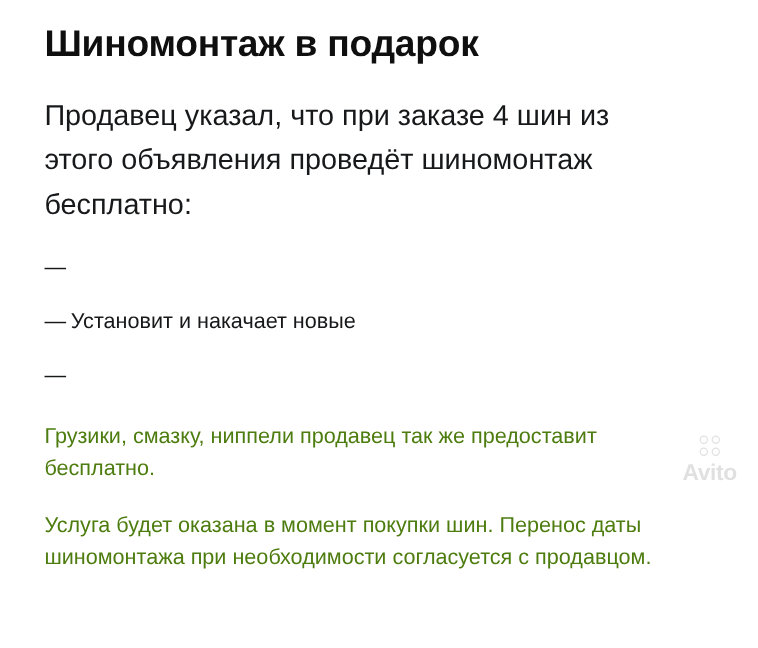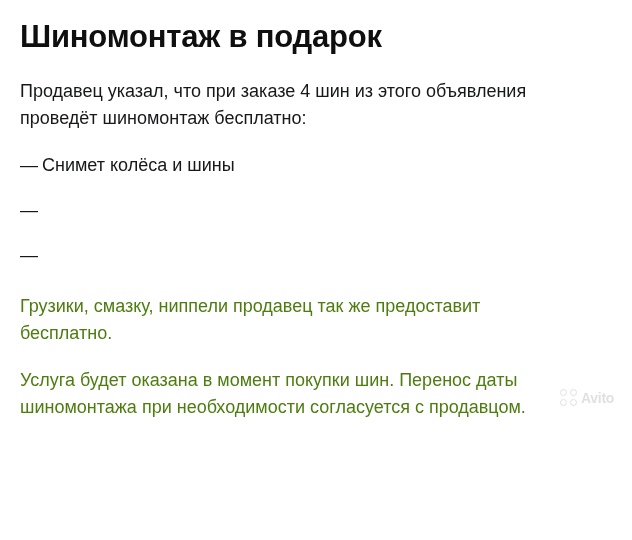--- a/index.html
+++ b/index.html
@@ -14,35 +14,35 @@
     color: #1a1a1a;
     overflow: hidden;
     position: relative;
   }
 
   .page {
     position: relative;
     width: 632px;
     height: 416px;
     box-sizing: border-box;
-    padding: 18px 34px 0 20px;
+    padding: 18px 34px 0 37px;
   }
 
   .title {
     font-size: 31px;
     line-height: 38px;
     font-weight: bold;
     letter-spacing: -0.2px;
     color: #0f0f10;
     margin: 0 0 22px 0;
   }
 
   .intro {
-    font-size: 18px;
-    line-height: 27px;
+    font-size: 24px;
+    line-height: 37px;
     color: #17181a;
     margin: 0 0 20px 0;
     max-width: 530px;
   }
 
   .bullets {
     list-style: none;
     margin: 0 0 18px 0;
     padding: 0;
   }
@@ -86,24 +86,25 @@
 
   .watermark {
     position: absolute;
     right: 18px;
     bottom: 10px;
     display: flex;
     align-items: center;
     gap: 4px;
     opacity: 0.30;
     color: #9b9b9b;
-    font-size: 14px;
+    font-size: 19px;
     font-weight: bold;
     letter-spacing: -0.3px;
     user-select: none;
+    flex-direction: column;
   }
 
   .watermark .wm-mark {
     display: inline-block;
     width: 17px;
     height: 17px;
     position: relative;
   }
   .watermark .wm-mark span {
     position: absolute;
@@ -123,24 +124,24 @@
 
 <div class="page">
 
   <h1 class="title">Шиномонтаж в подарок</h1>
 
   <p class="intro">Продавец указал, что при заказе 4 шин из этого объявления проведёт шиномонтаж бесплатно:</p>
 
   <ul class="bullets">
     <li>
       <span class="dash">—</span>
-      <span>Снимет колёса и шины</span>
     </li>
     <li>
       <span class="dash">—</span>
+      <span>Установит и накачает новые</span>
     </li>
     <li>
       <span class="dash">—</span>
     </li>
   </ul>
 
   <p class="para first-para">Грузики, смазку, ниппели продавец так же предоставит бесплатно.</p>
 
   <p class="para last">Услуга будет оказана в момент покупки шин. Перенос даты шиномонтажа при необходимости согласуется с продавцом.</p>
 

